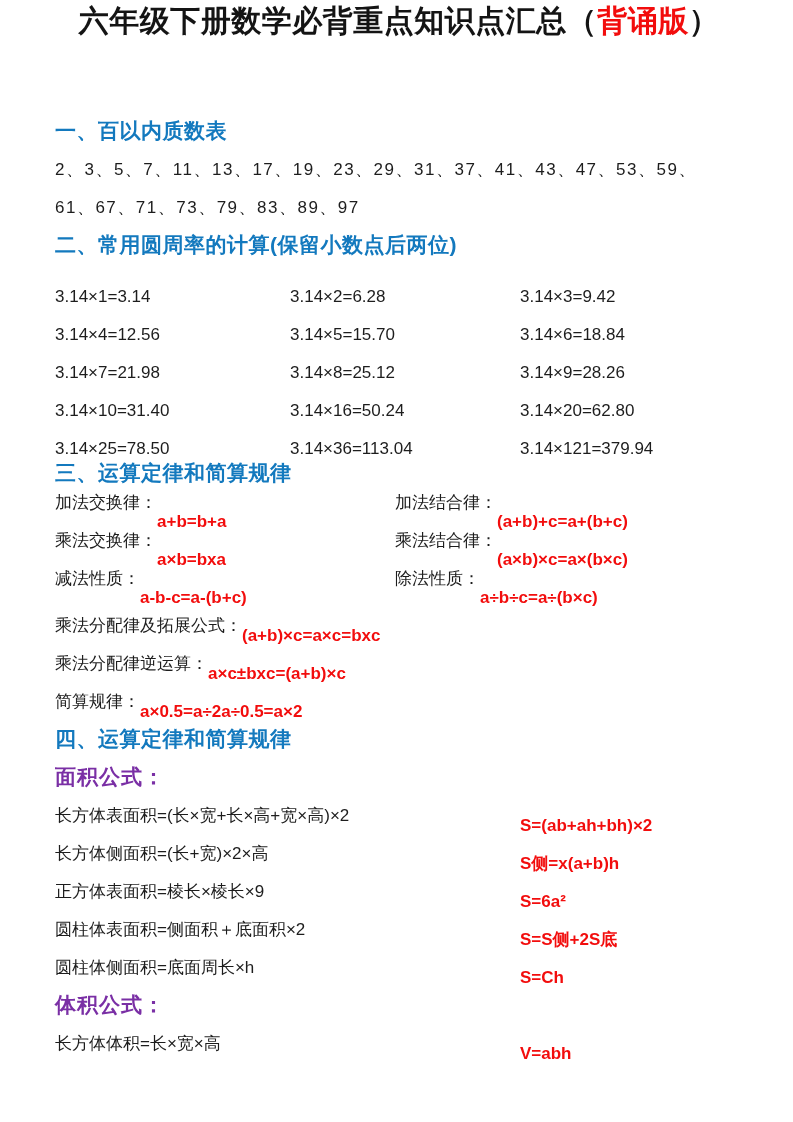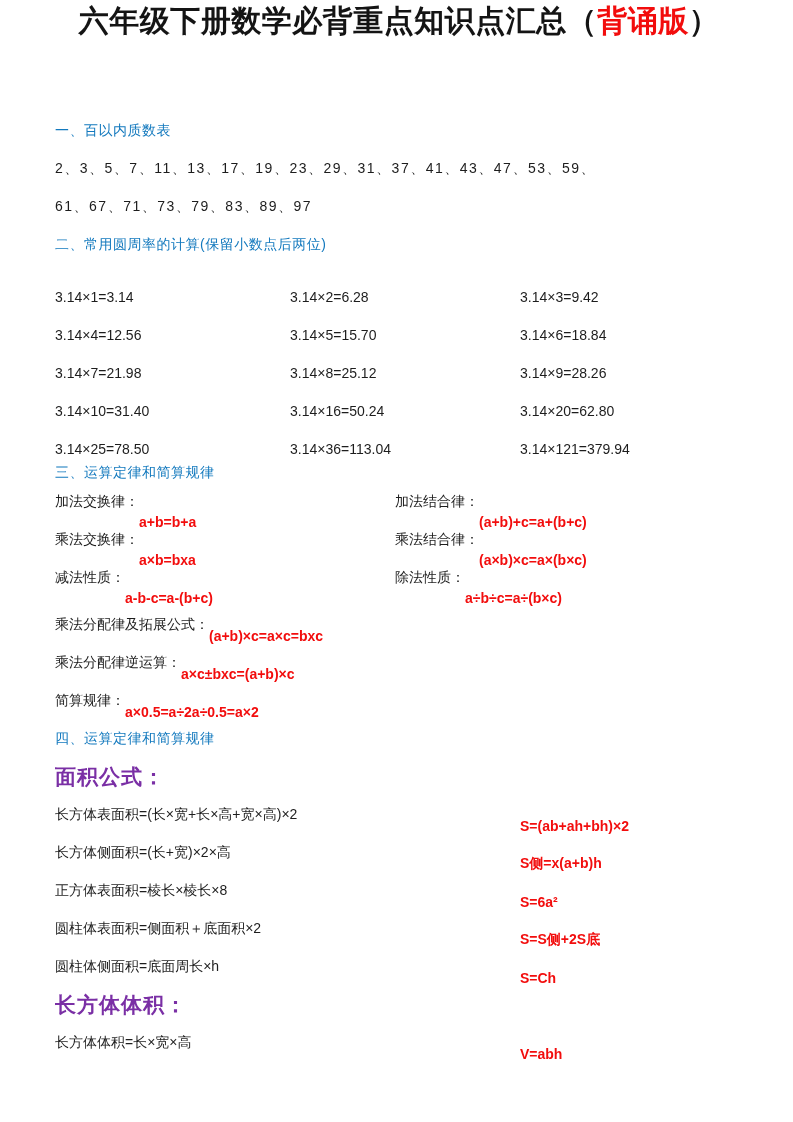--- a/index.html
+++ b/index.html
@@ -27,27 +27,27 @@
     font-weight: 800;
     color: #141414;
     letter-spacing: 0.5px;
     white-space: nowrap;
   }
   .title .hl { color: var(--red); }
   .row {
     height: 38px;
     display: flex;
     align-items: center;
-    font-size: 14px;
+    font-size: 17px;
     white-space: nowrap;
   }
   .h-blue {
     color: var(--blue);
-    font-weight: 400;
-    font-size: 14px;
+    font-weight: 700;
+    font-size: 21px;
     letter-spacing: 0.5px;
   }
   .h-purple {
     color: var(--purple);
     font-weight: 700;
     font-size: 21px;
     letter-spacing: 1px;
   }
   .primes { letter-spacing: 1.5px; }
   .pi-cell { display: inline-block; width: 235px; margin-top: 28px; }
@@ -149,32 +149,32 @@
 
   <div class="row">
     <span class="flabel">长方体表面积=(长×宽+长×高+宽×高)×2</span>
     <span class="red fvalue">S=(ab+ah+bh)×2</span>
   </div>
   <div class="row">
     <span class="flabel">长方体侧面积=(长+宽)×2×高</span>
     <span class="red fvalue">S侧=x(a+b)h</span>
   </div>
   <div class="row">
-    <span class="flabel">正方体表面积=棱长×棱长×8</span>
+    <span class="flabel">正方体表面积=棱长×棱长×9</span>
     <span class="red fvalue">S=6a²</span>
   </div>
   <div class="row">
     <span class="flabel">圆柱体表面积=侧面积＋底面积×2</span>
     <span class="red fvalue">S=S侧+2S底</span>
   </div>
   <div class="row">
     <span class="flabel">圆柱体侧面积=底面周长×h</span>
     <span class="red fvalue">S=Ch</span>
   </div>
 
-  <div class="row h-purple">长方体体积：</div>
+  <div class="row h-purple">体积公式：</div>
 
   <div class="row">
     <span class="flabel">长方体体积=长×宽×高</span>
     <span class="red fvalue">V=abh</span>
   </div>
 
 </div>
 
 </body></html>

